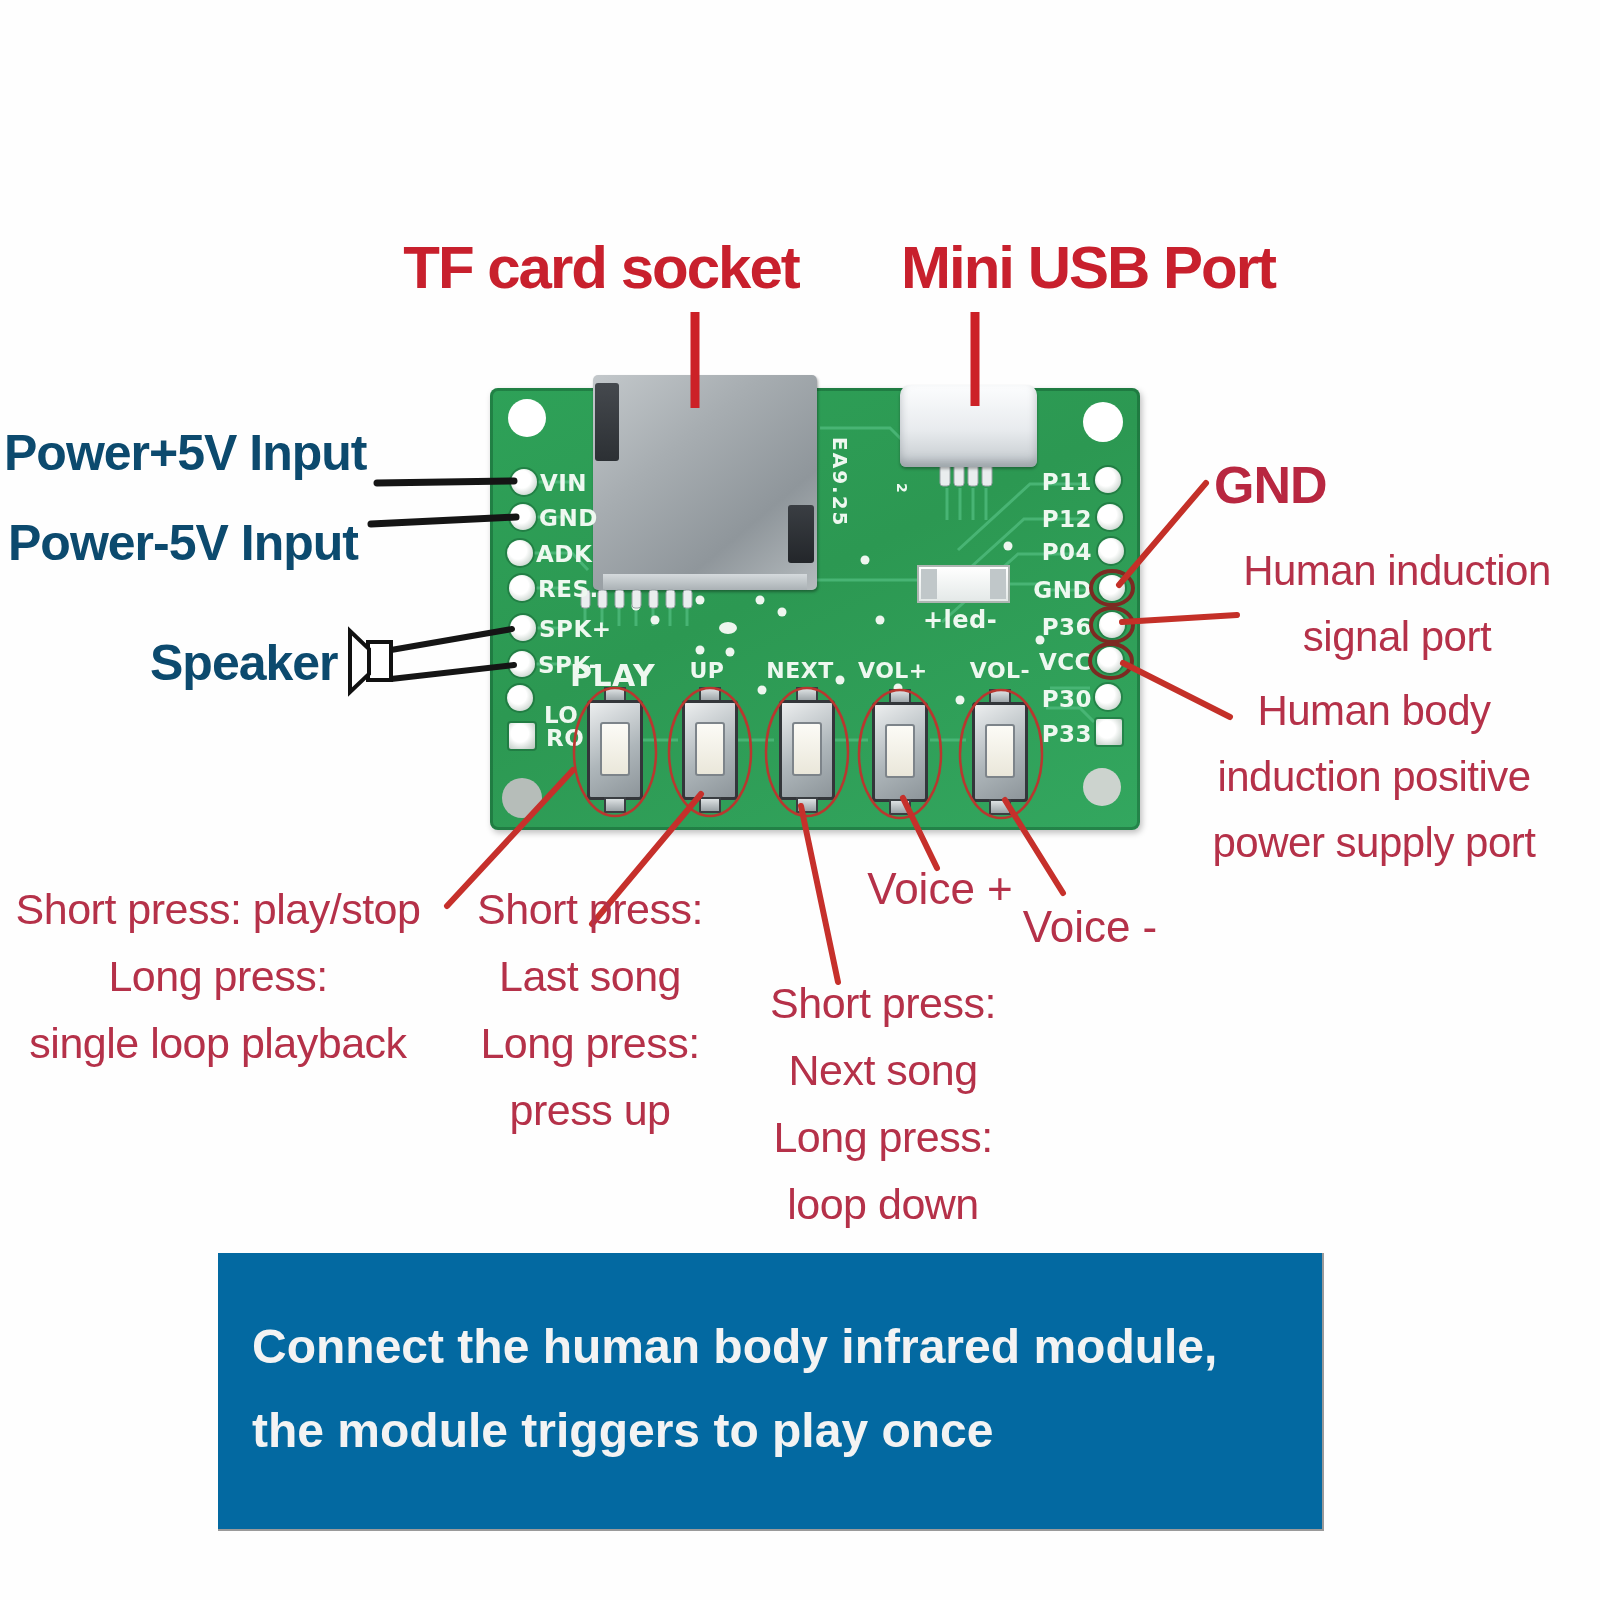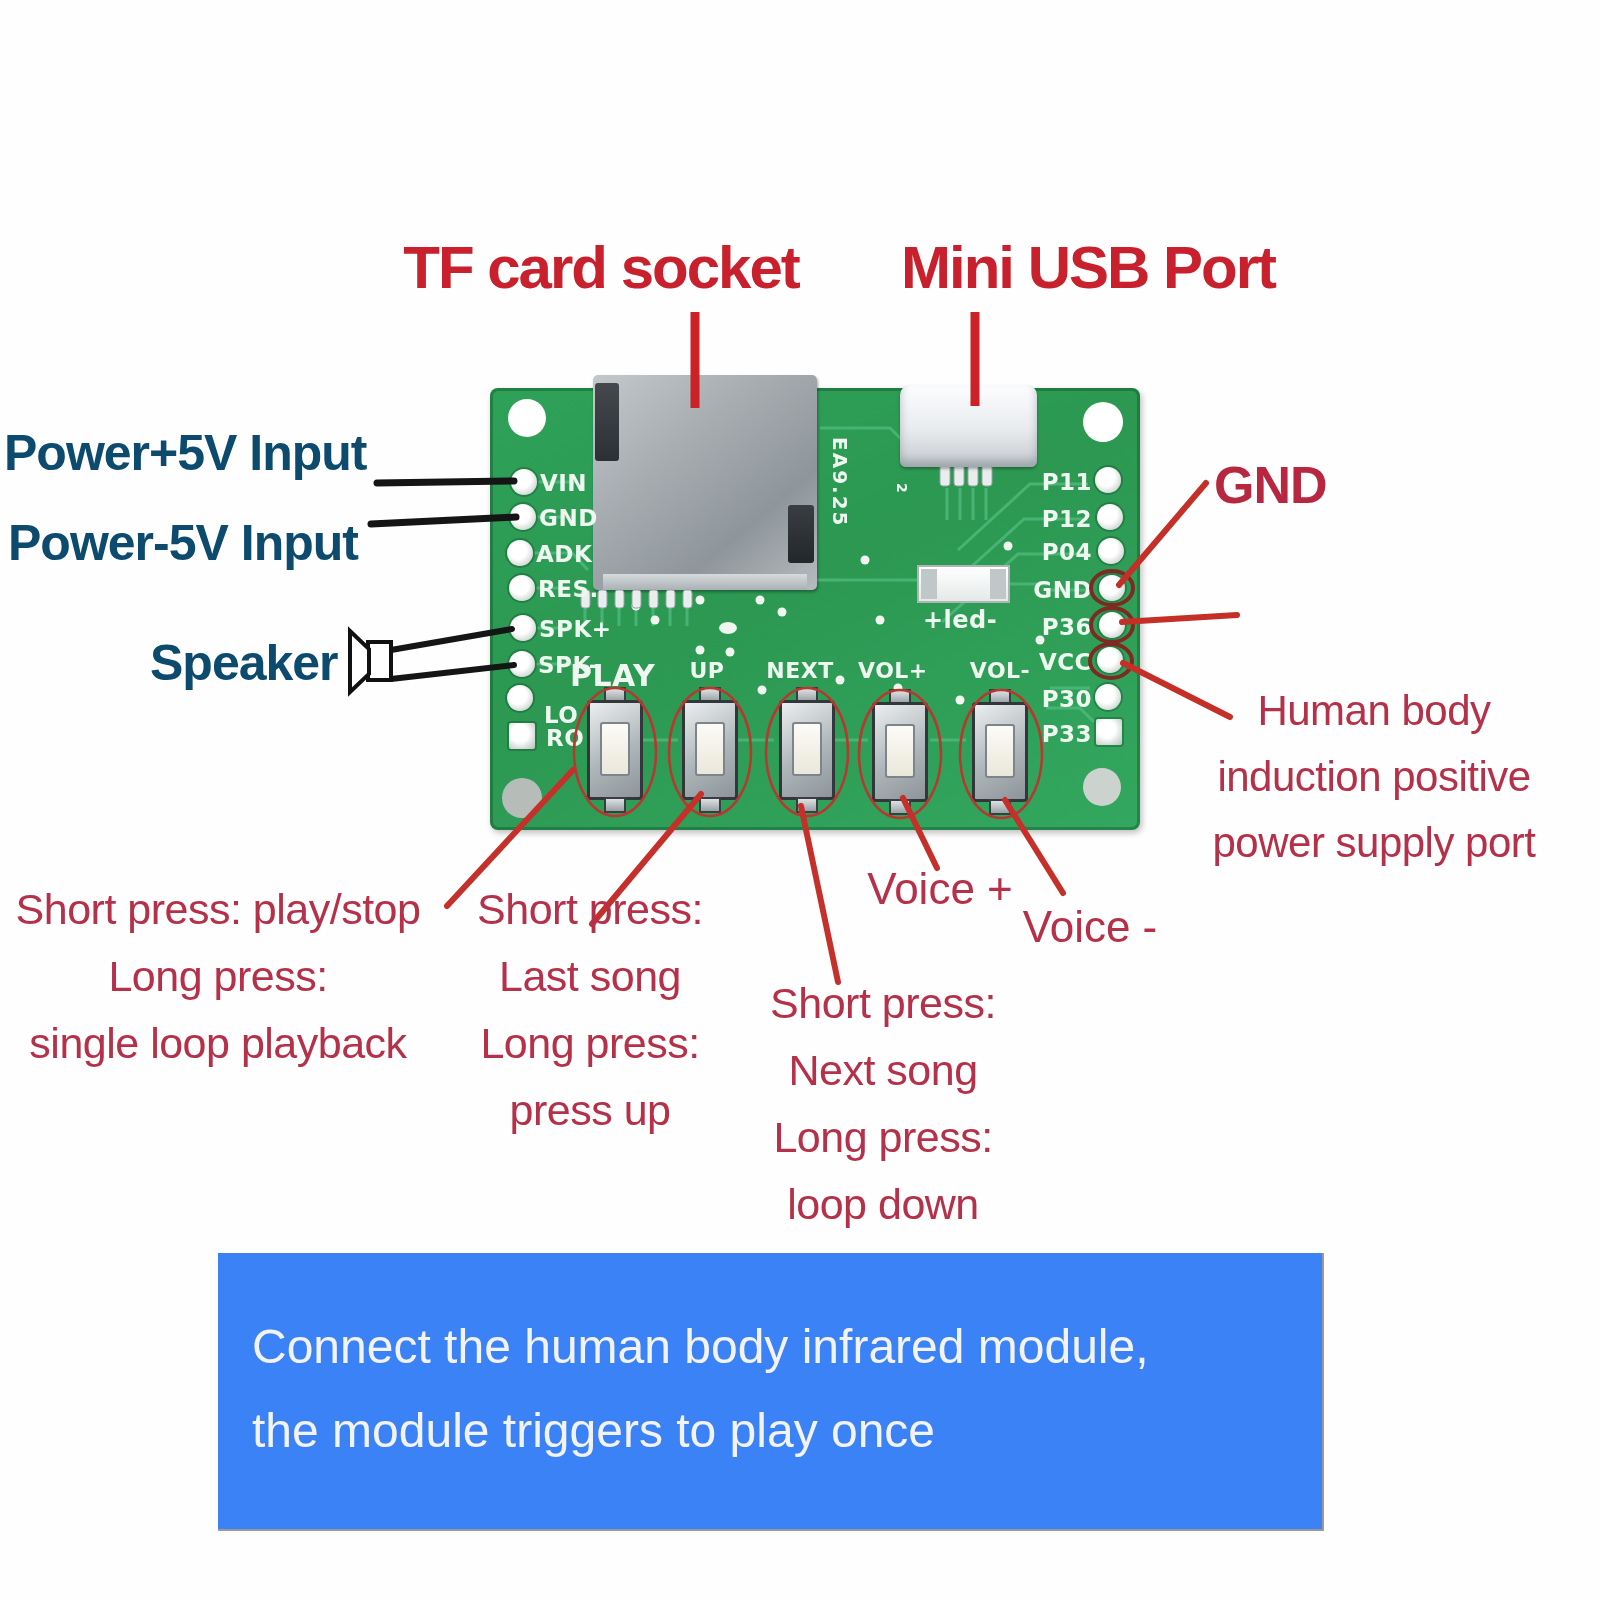--- a/index.html
+++ b/index.html
@@ -37,22 +37,22 @@
              background:linear-gradient(140deg,#c3c8cb 0%,#a7adb1 35%,#8f969b 70%,#b5bbbe 100%);
              box-shadow:1px 2px 3px rgba(0,0,0,.35);}
   #usb{position:absolute;left:410px;top:-3px;width:137px;height:82px;border-radius:10px 10px 6px 6px;
        background:linear-gradient(#fcfdfe 0%,#e8ebee 55%,#c2c8cc 100%);
        box-shadow:0 2px 3px rgba(0,0,0,.3), inset 0 -6px 8px rgba(120,130,136,.5);}
   #led{position:absolute;left:427px;top:177px;width:93px;height:38px;background:linear-gradient(#ffffff,#e4e9e8);
        border:2px solid #aeb6b2;box-sizing:border-box;}
   #led:before,#led:after{content:"";position:absolute;top:2px;bottom:2px;width:16px;background:#c0c7c9;}
   #led:before{left:2px;} #led:after{right:2px;}
   .overlay{position:absolute;left:0;top:0;pointer-events:none;}
-  #info-box{position:absolute;left:218px;top:1253px;width:1104px;height:276px;background:#3b82f6;
-            border-right:2px solid #9a9a9a;border-bottom:2px solid #9a9a9a;}
+  #info-box{position:absolute;left:218px;top:1253px;width:1104px;height:276px;background:#0369a1;
+            border-right:2px solid #9a9a9a;border-bottom:2px solid #9a9a9a;font-weight:bold;}
   #info-box div{position:absolute;left:34px;font-size:48px;color:#f3f3f3;white-space:nowrap;}
 </style>
 </head>
 <body>
 
 <div id="canvas">
 
   <div id="board">
 
     <svg class="overlay" width="650" height="442" viewBox="0 0 650 442">
@@ -272,20 +272,24 @@
 
   <div class="abs red-title" style="left:386px;top:233px;width:430px;">TF card socket</div>
   <div class="abs red-title" style="left:878px;top:233px;width:420px;">Mini USB Port</div>
 
   <div class="abs red-label" style="left:4px;top:424px;">Power+5V Input</div>
   <div class="abs red-label" style="left:8px;top:514px;">Power-5V Input</div>
   <div class="abs red-label" style="left:150px;top:634px;">Speaker</div>
 
   <div class="abs red-label" style="left:1214px;top:455px;font-size:52px;color:#b82740;">GND</div>
 
+  <div class="callout-col ri-col" style="left:1200px;top:538px;width:394px;">
+    <div>Human induction</div>
+    <div>signal port</div>
+  </div>
   <div class="callout-col ri-col" style="left:1172px;top:678px;width:404px;">
     <div>Human body</div>
     <div>induction positive</div>
     <div>power supply port</div>
   </div>
 
   <div class="abs body-red" style="left:985px;top:902px;width:210px;font-size:44px;">Voice -</div>
   <div class="abs body-red" style="left:830px;top:864px;width:220px;font-size:44px;">Voice +</div>
 
   <div class="callout-col" style="left:-2px;top:876px;width:440px;">

